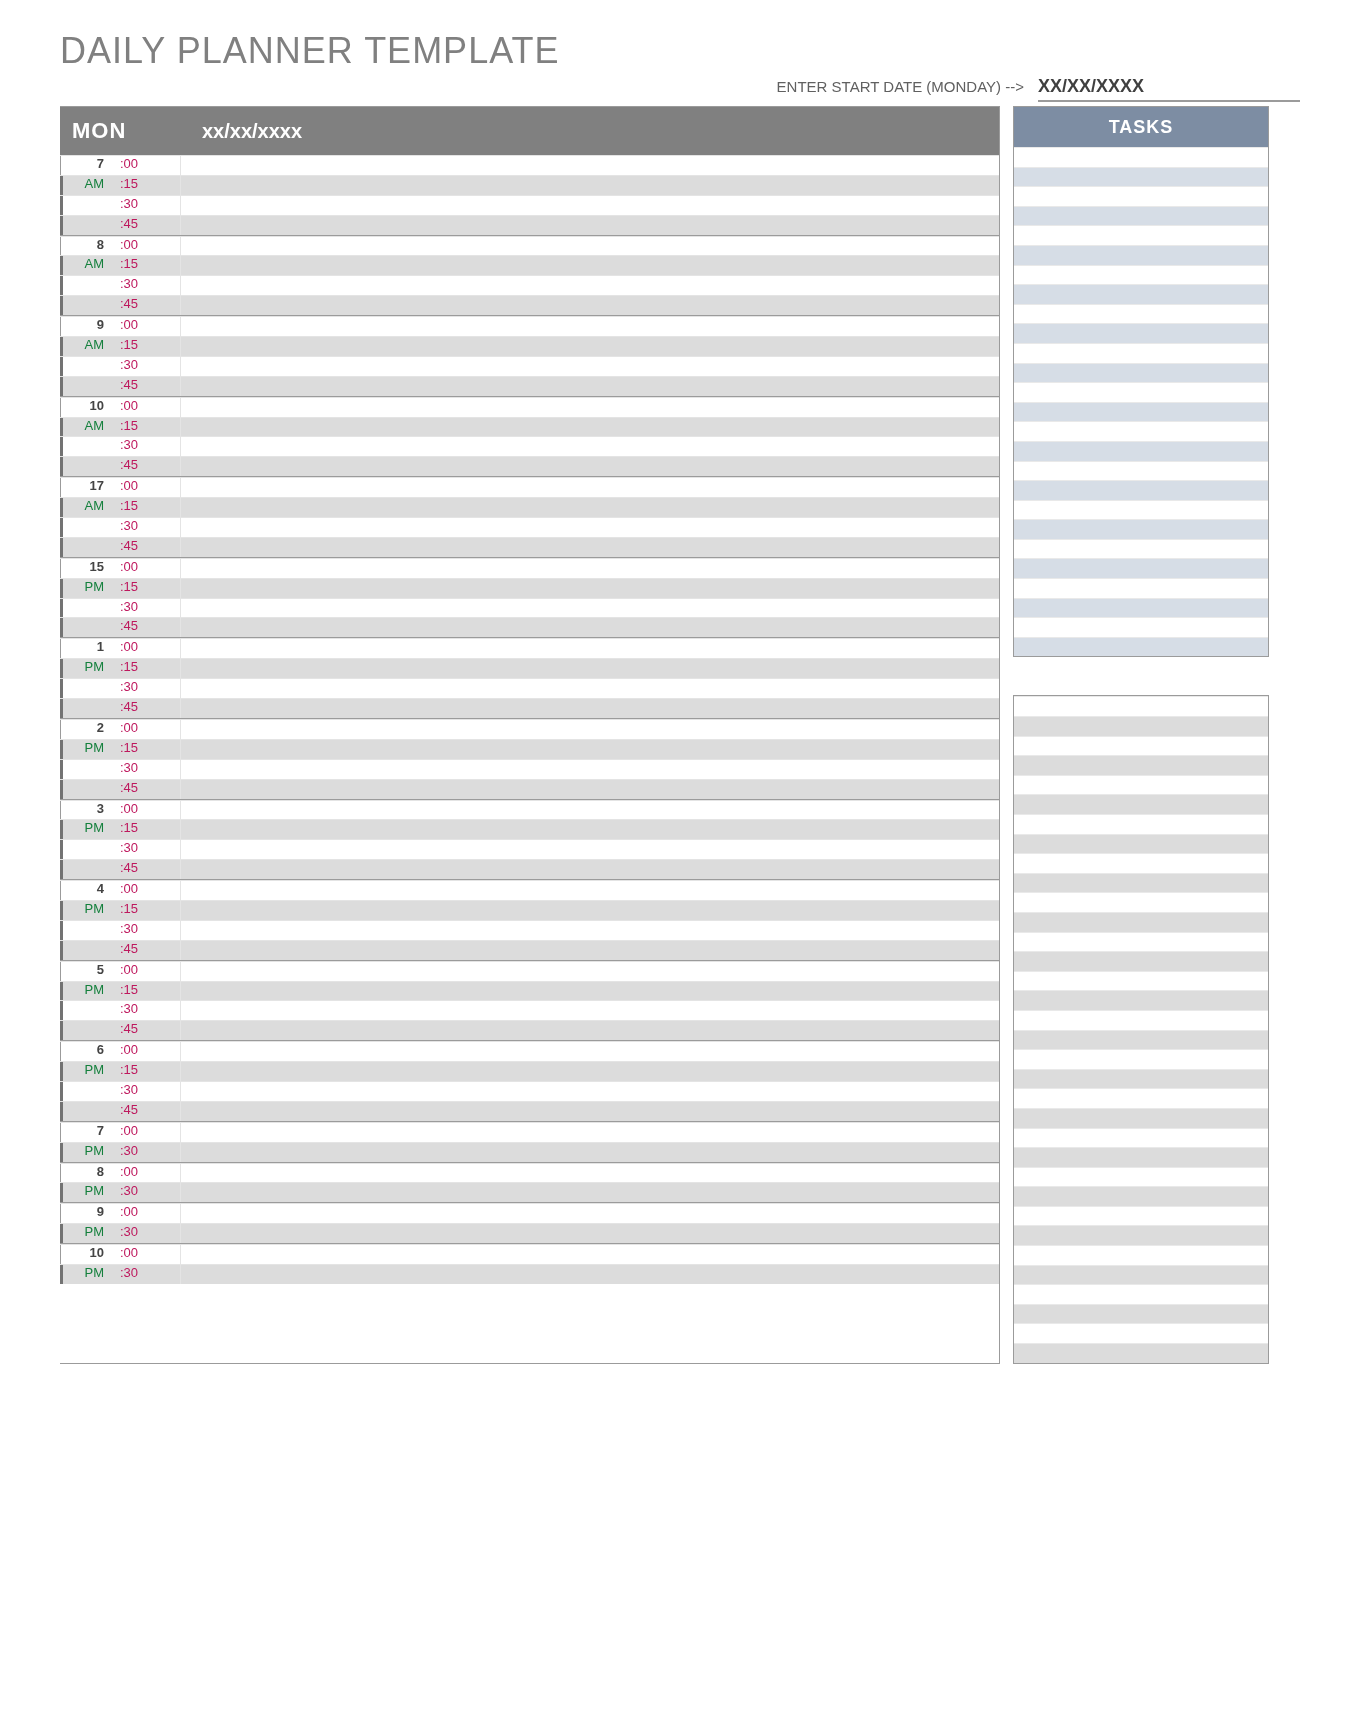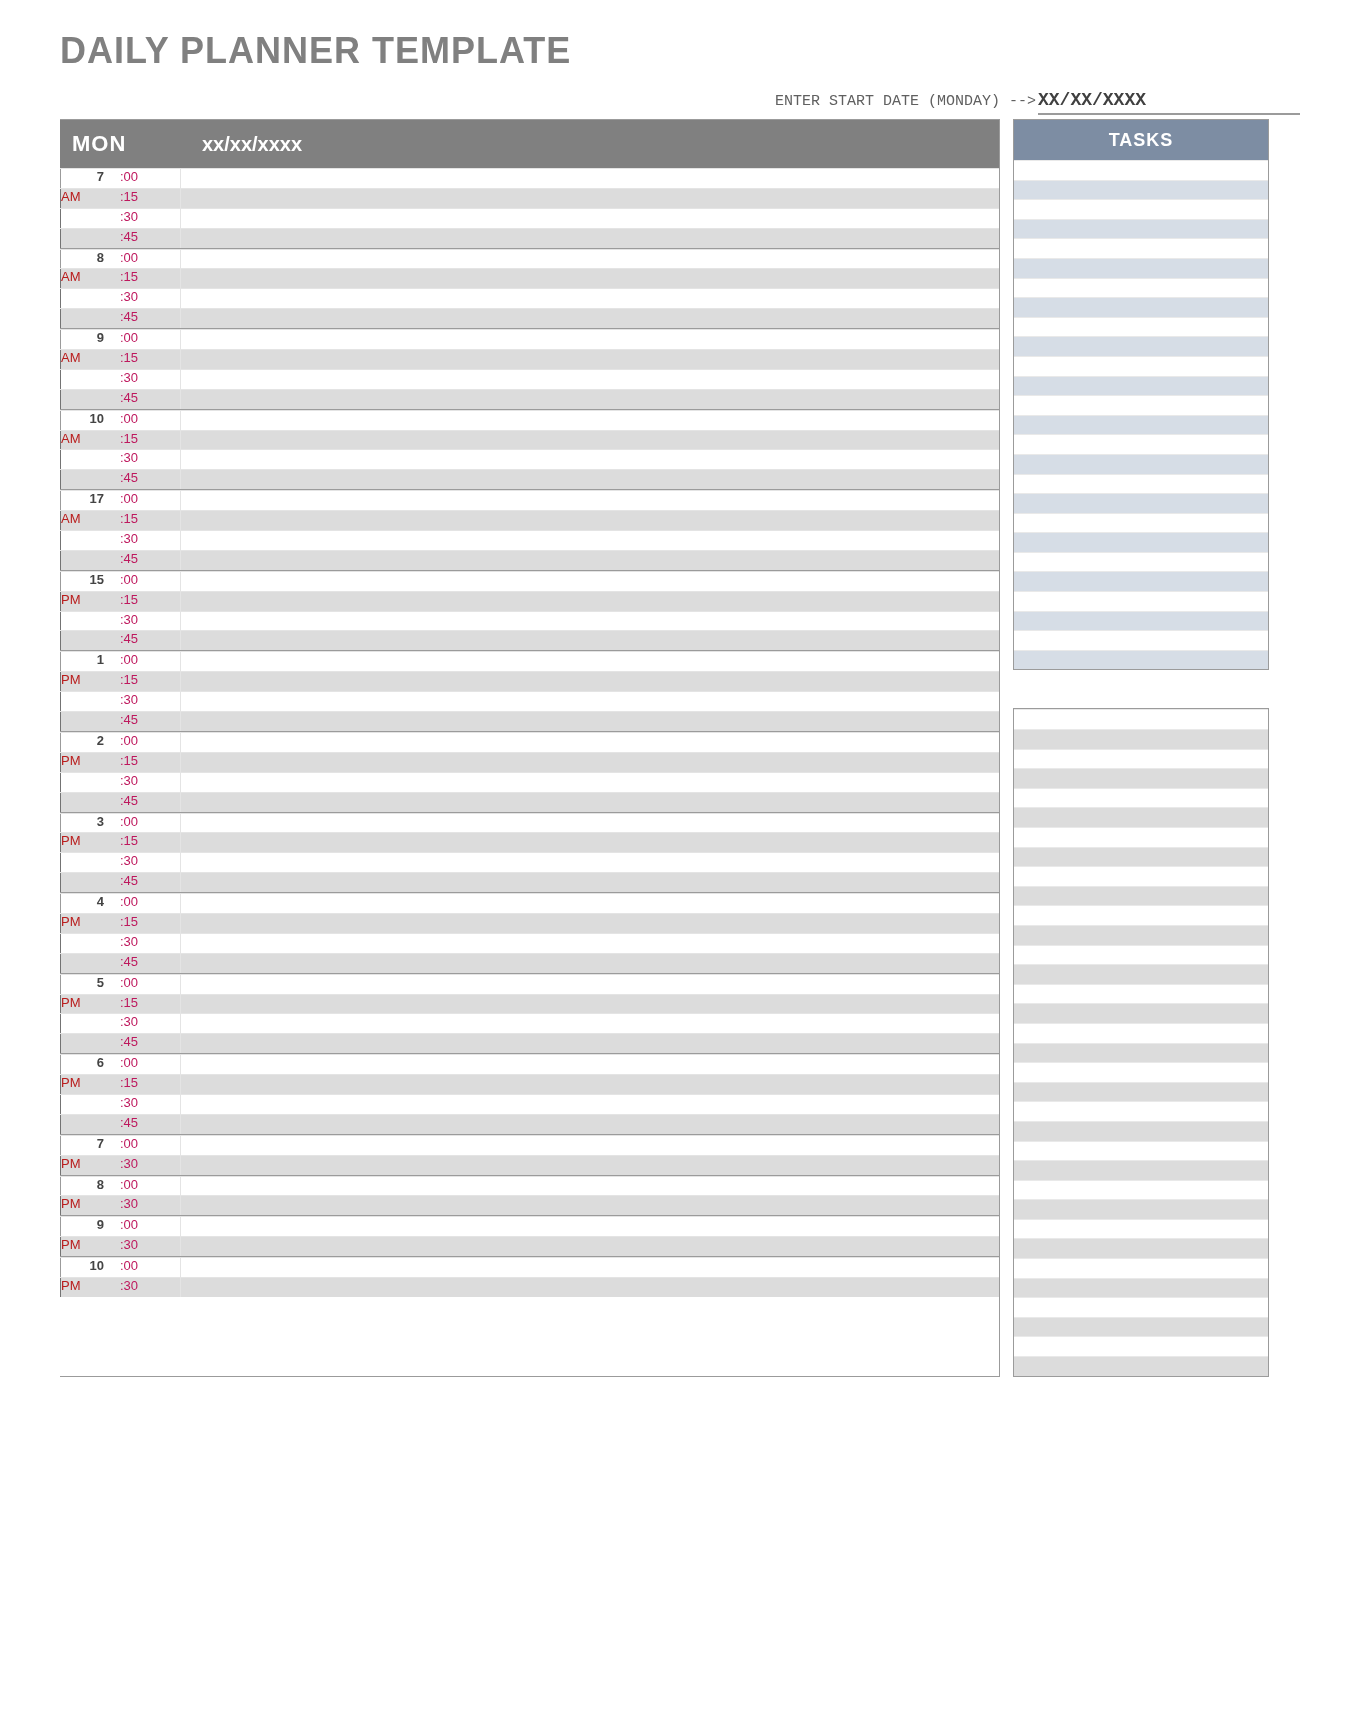--- a/index.html
+++ b/index.html
@@ -5,31 +5,30 @@
   * { box-sizing: border-box; margin: 0; padding: 0; }
   body {
     font-family: Arial, Helvetica, sans-serif;
     background: #ffffff;
     width: 1360px;
     height: 1736px;
     padding: 30px 60px;
   }
   .page-title {
     font-size: 36px;
-    font-weight: 700;
+    font-weight: 400;
     color: #808080;
     letter-spacing: 1px;
-    margin-bottom: 18px;
+    margin-bottom: 4px;
   }
   .top-row {
     display: flex;
     align-items: baseline;
-    gap: 2px;
+    gap: 14px;
     margin-bottom: 4px;
-    font-family: Liberation Mono, monospace;
   }
   .start-date-label {
     flex: 1;
     text-align: right;
     font-size: 15px;
     color: #606060;
   }
   .start-date-value {
     width: 262px;
     font-size: 18px;
@@ -86,24 +85,24 @@
   .hour-cell {
     width: 50px;
     text-align: right;
     padding-right: 6px;
     font-weight: 700;
     color: #444;
     border-left: 1px solid #9b9b9b;
   }
   .ampm-cell {
     width: 50px;
-    text-align: left;
+    text-align: right;
     padding-right: 6px;
-    color: #b91c1c;
-    border-left: 1px solid #737373;
+    color: #15803d;
+    border-left: 3px solid #737373;
   }
   .min-cell {
     width: 70px;
     padding-left: 10px;
     color: #be185d;
   }
   .content-cell {
     flex: 1;
     border-left: 1px solid #e4e4e4;
   }

